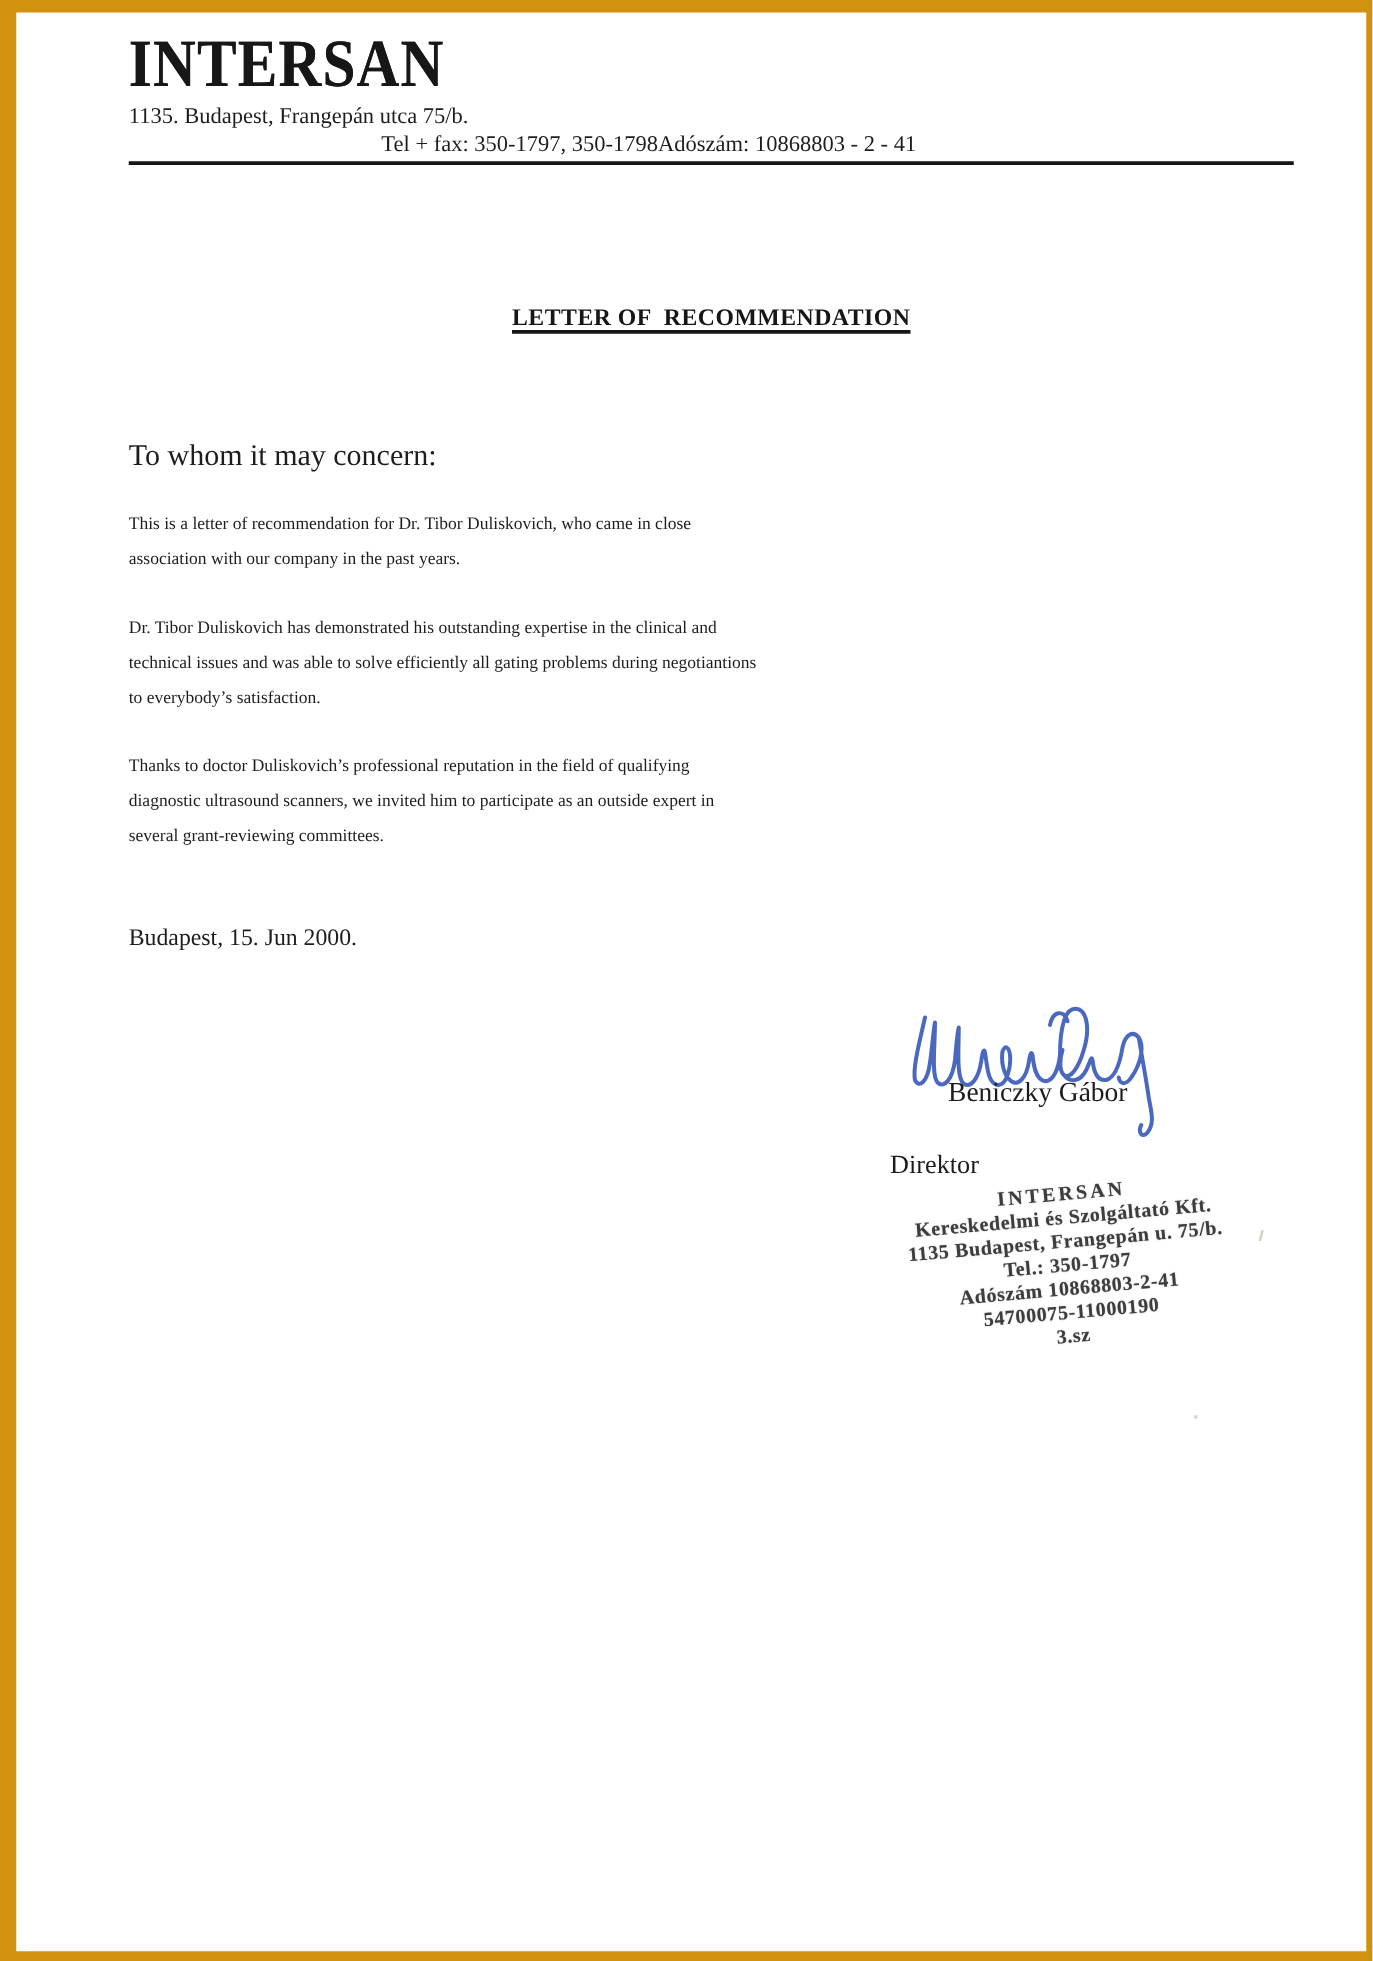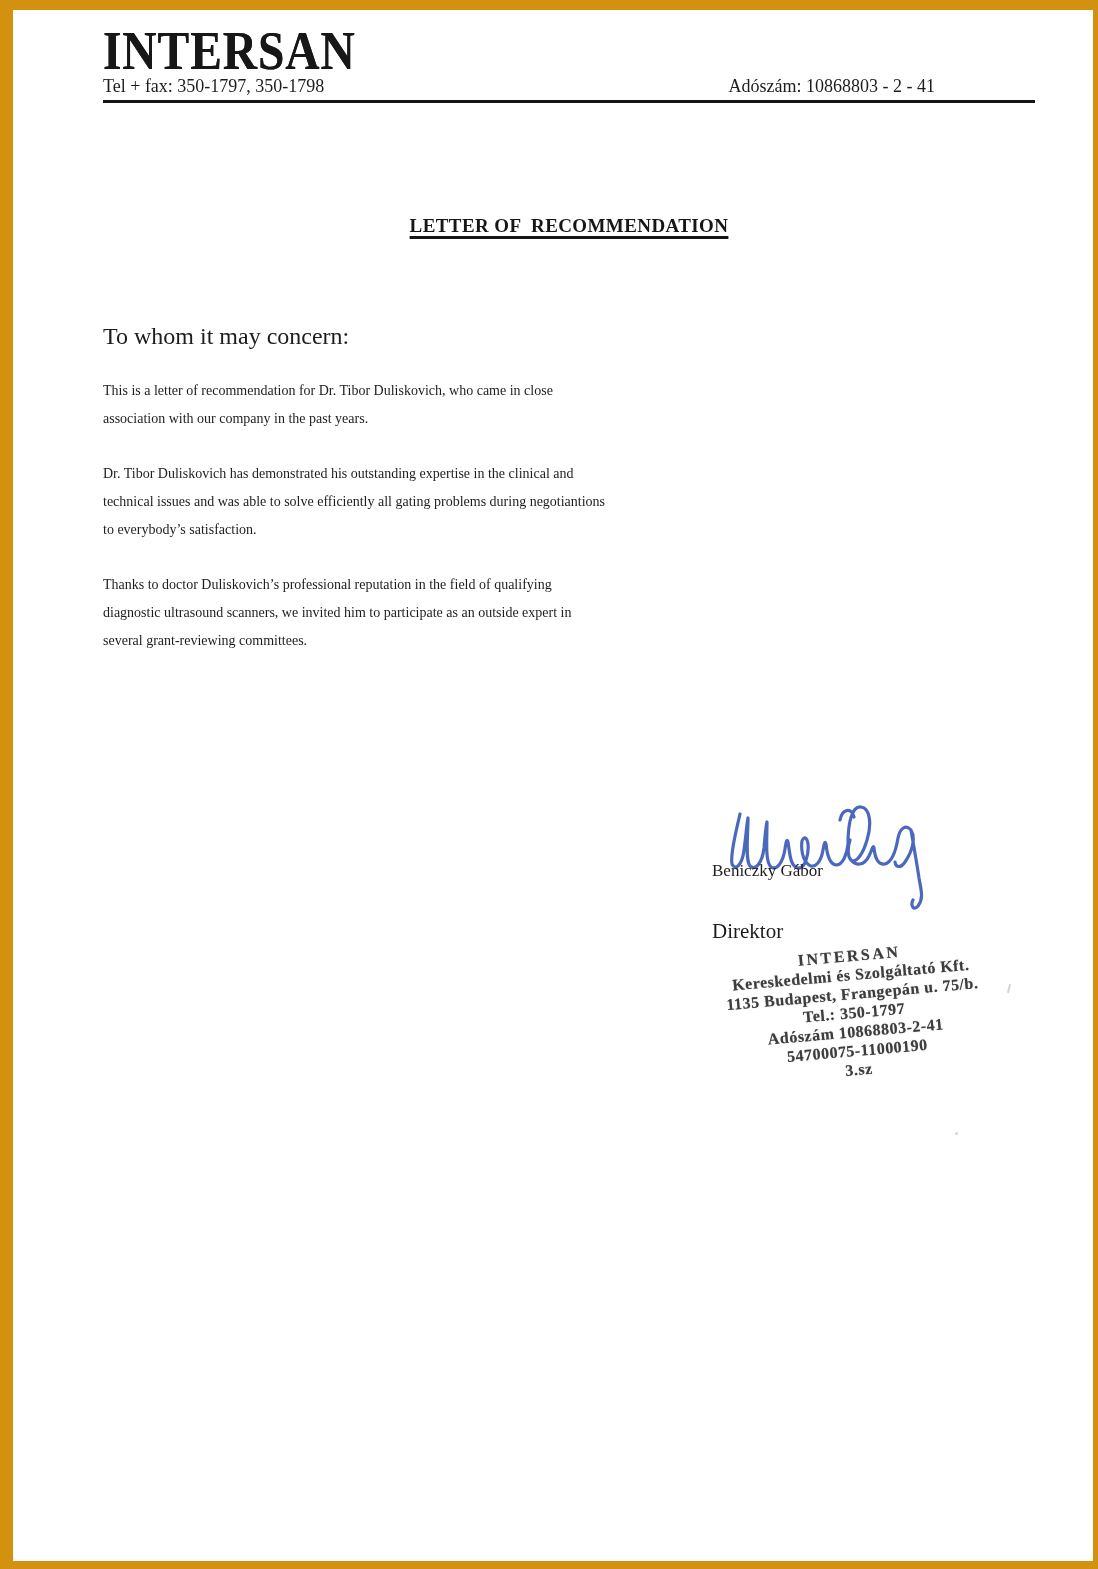--- a/index.html
+++ b/index.html
@@ -24,42 +24,42 @@
     font-size:54px;font-weight:bold;line-height:46px;
     display:inline-block;transform:scaleX(0.88);transform-origin:left center;
     letter-spacing:1px;color:#171717;
     text-shadow:0 0 .5px #333;
   }
   .company-subtitle{
     margin-top:10px;font-size:27px;font-weight:bold;word-spacing:9px;
     color:#191919;text-shadow:0 0 .5px #333;
   }
   .company-address{margin-top:8px;font-size:18px;}
-  .contact-row{margin-top:2px;font-size:18px;display:flex;justify-content:space-between;}
+  .contact-row{margin-top:2px;font-size:18px;display:flex;justify-content:center;}
   .tax-number{padding-right:100px;}
   .rule{margin-top:3px;border-bottom:3px solid #161616;height:0;}
   
   .letter-title{
     margin:112px 58px 0 90px;
     text-align:center;
     font-size:19px;font-weight:bold;letter-spacing:.4px;
     white-space:pre;
     text-decoration:underline;
     text-decoration-thickness:2.5px;
     text-underline-offset:4px;
     color:#161616;
   }
   .salutation{margin:85px 58px 0 90px;font-size:24px;line-height:28px;}
   .para{margin:27px 40px 0 90px;font-size:14px;line-height:28px;white-space:pre-line;}
   .dateline{margin:53px 58px 0 90px;font-size:19px;line-height:28px;}
   
   .sig-svg{position:absolute;left:699px;top:782px;}
   .signer-name{
     position:absolute;left:699px;top:851px;width:190px;
-    text-align:left;font-size:17px;color:#1c1c1c;
+    text-align:right;font-size:22px;color:#1c1c1c;
   }
   .signer-title{
     position:absolute;left:699px;top:909px;width:190px;
     text-align:left;font-size:21px;color:#1c1c1c;
   }
   
   .stamp{
     position:absolute;left:676px;top:936px;width:330px;
     transform:rotate(-5deg);transform-origin:center center;
     text-align:center;
@@ -75,40 +75,42 @@
 </style>
 </head>
 <body>
 
 <div class="frame">
 
   <header class="letterhead">
     <div>
       <span class="company-name">INTERSAN</span>
     </div>
+    <div class="company-address">1135. Budapest, Frangepán utca 75/b.</div>
     <div class="contact-row">
       <span class="phone">Tel + fax: 350-1797, 350-1798</span>
       <span class="tax-number">Adószám: 10868803 - 2 - 41</span>
     </div>
     <div class="rule"></div>
   </header>
 
   <h2 class="letter-title">LETTER OF  RECOMMENDATION</h2>
 
   <p class="salutation">To whom it may concern:</p>
 
   <p class="para">This is a letter of recommendation for Dr. Tibor Duliskovich, who came in close
 association with our company in the past years.</p>
   <p class="para">Dr. Tibor Duliskovich has demonstrated his outstanding expertise in the clinical and
 technical issues and was able to solve efficiently all gating problems during negotiantions
 to everybody’s satisfaction.</p>
   <p class="para">Thanks to doctor Duliskovich’s professional reputation in the field of qualifying
 diagnostic ultrasound scanners, we invited him to participate as an outside expert in
 several grant-reviewing committees.</p>
 
+  <p class="dateline">Budapest, 15. Jun 2000.</p>
 
   <svg class="sig-svg" width="235" height="136" viewBox="0 0 235 136">
     <path fill="none" stroke="#3b5cb8" stroke-width="3.2" stroke-linecap="round" stroke-linejoin="round" opacity="0.92" d="M28,22 C24,40 18,62 20,72 C23,79 30,74 32,58 C34,44 35,30 36,26
              C36,44 33,68 38,74 C43,79 50,72 52,56 C53,44 54,34 55,30
              C55,48 53,70 59,75 C65,79 71,70 73,57 C74,50 75,46 76,50
              C78,62 78,74 86,76 C93,77 97,62 96,52 C95,45 92,44 90,49
              C89,56 90,68 97,73 C103,77 109,70 111,58 C112,52 113,48 114,52
              C115,62 117,72 124,73 C131,73 135,62 136,52
              C136,30 140,14 149,15 C158,16 160,32 155,48 C151,62 144,72 139,68
              C135,64 136,54 138,48 M139,68 C144,74 152,74 157,64

